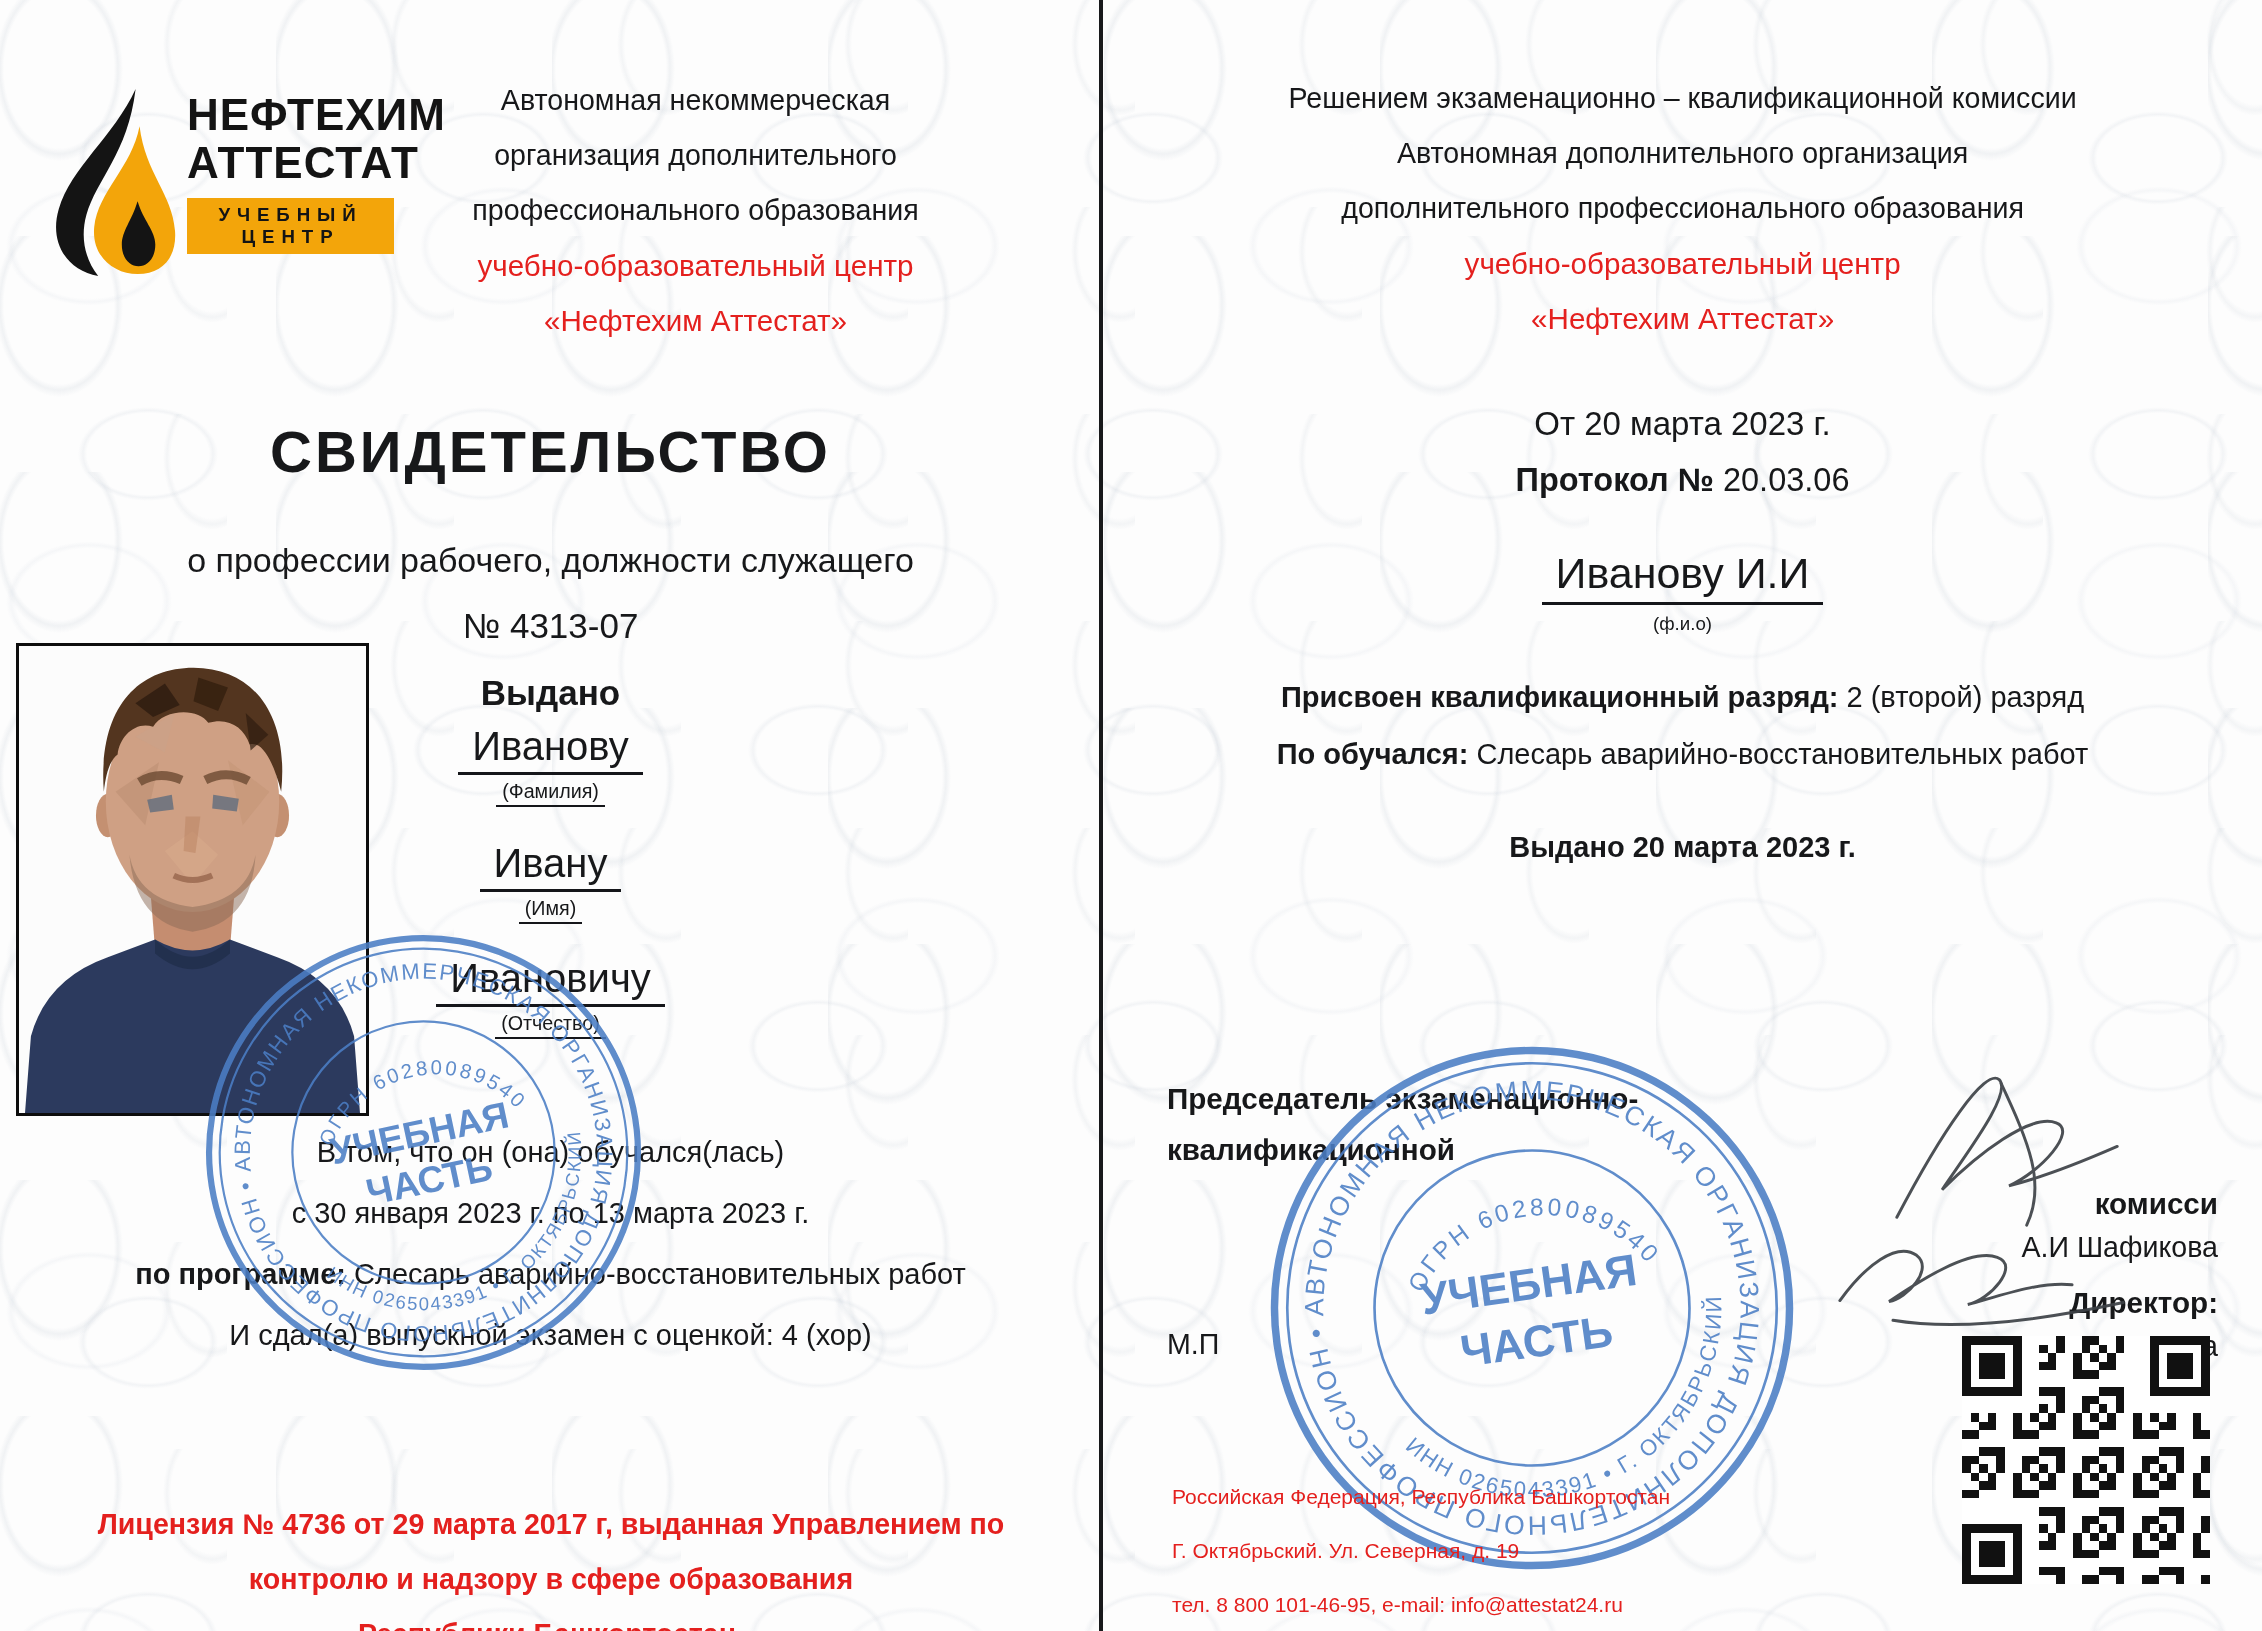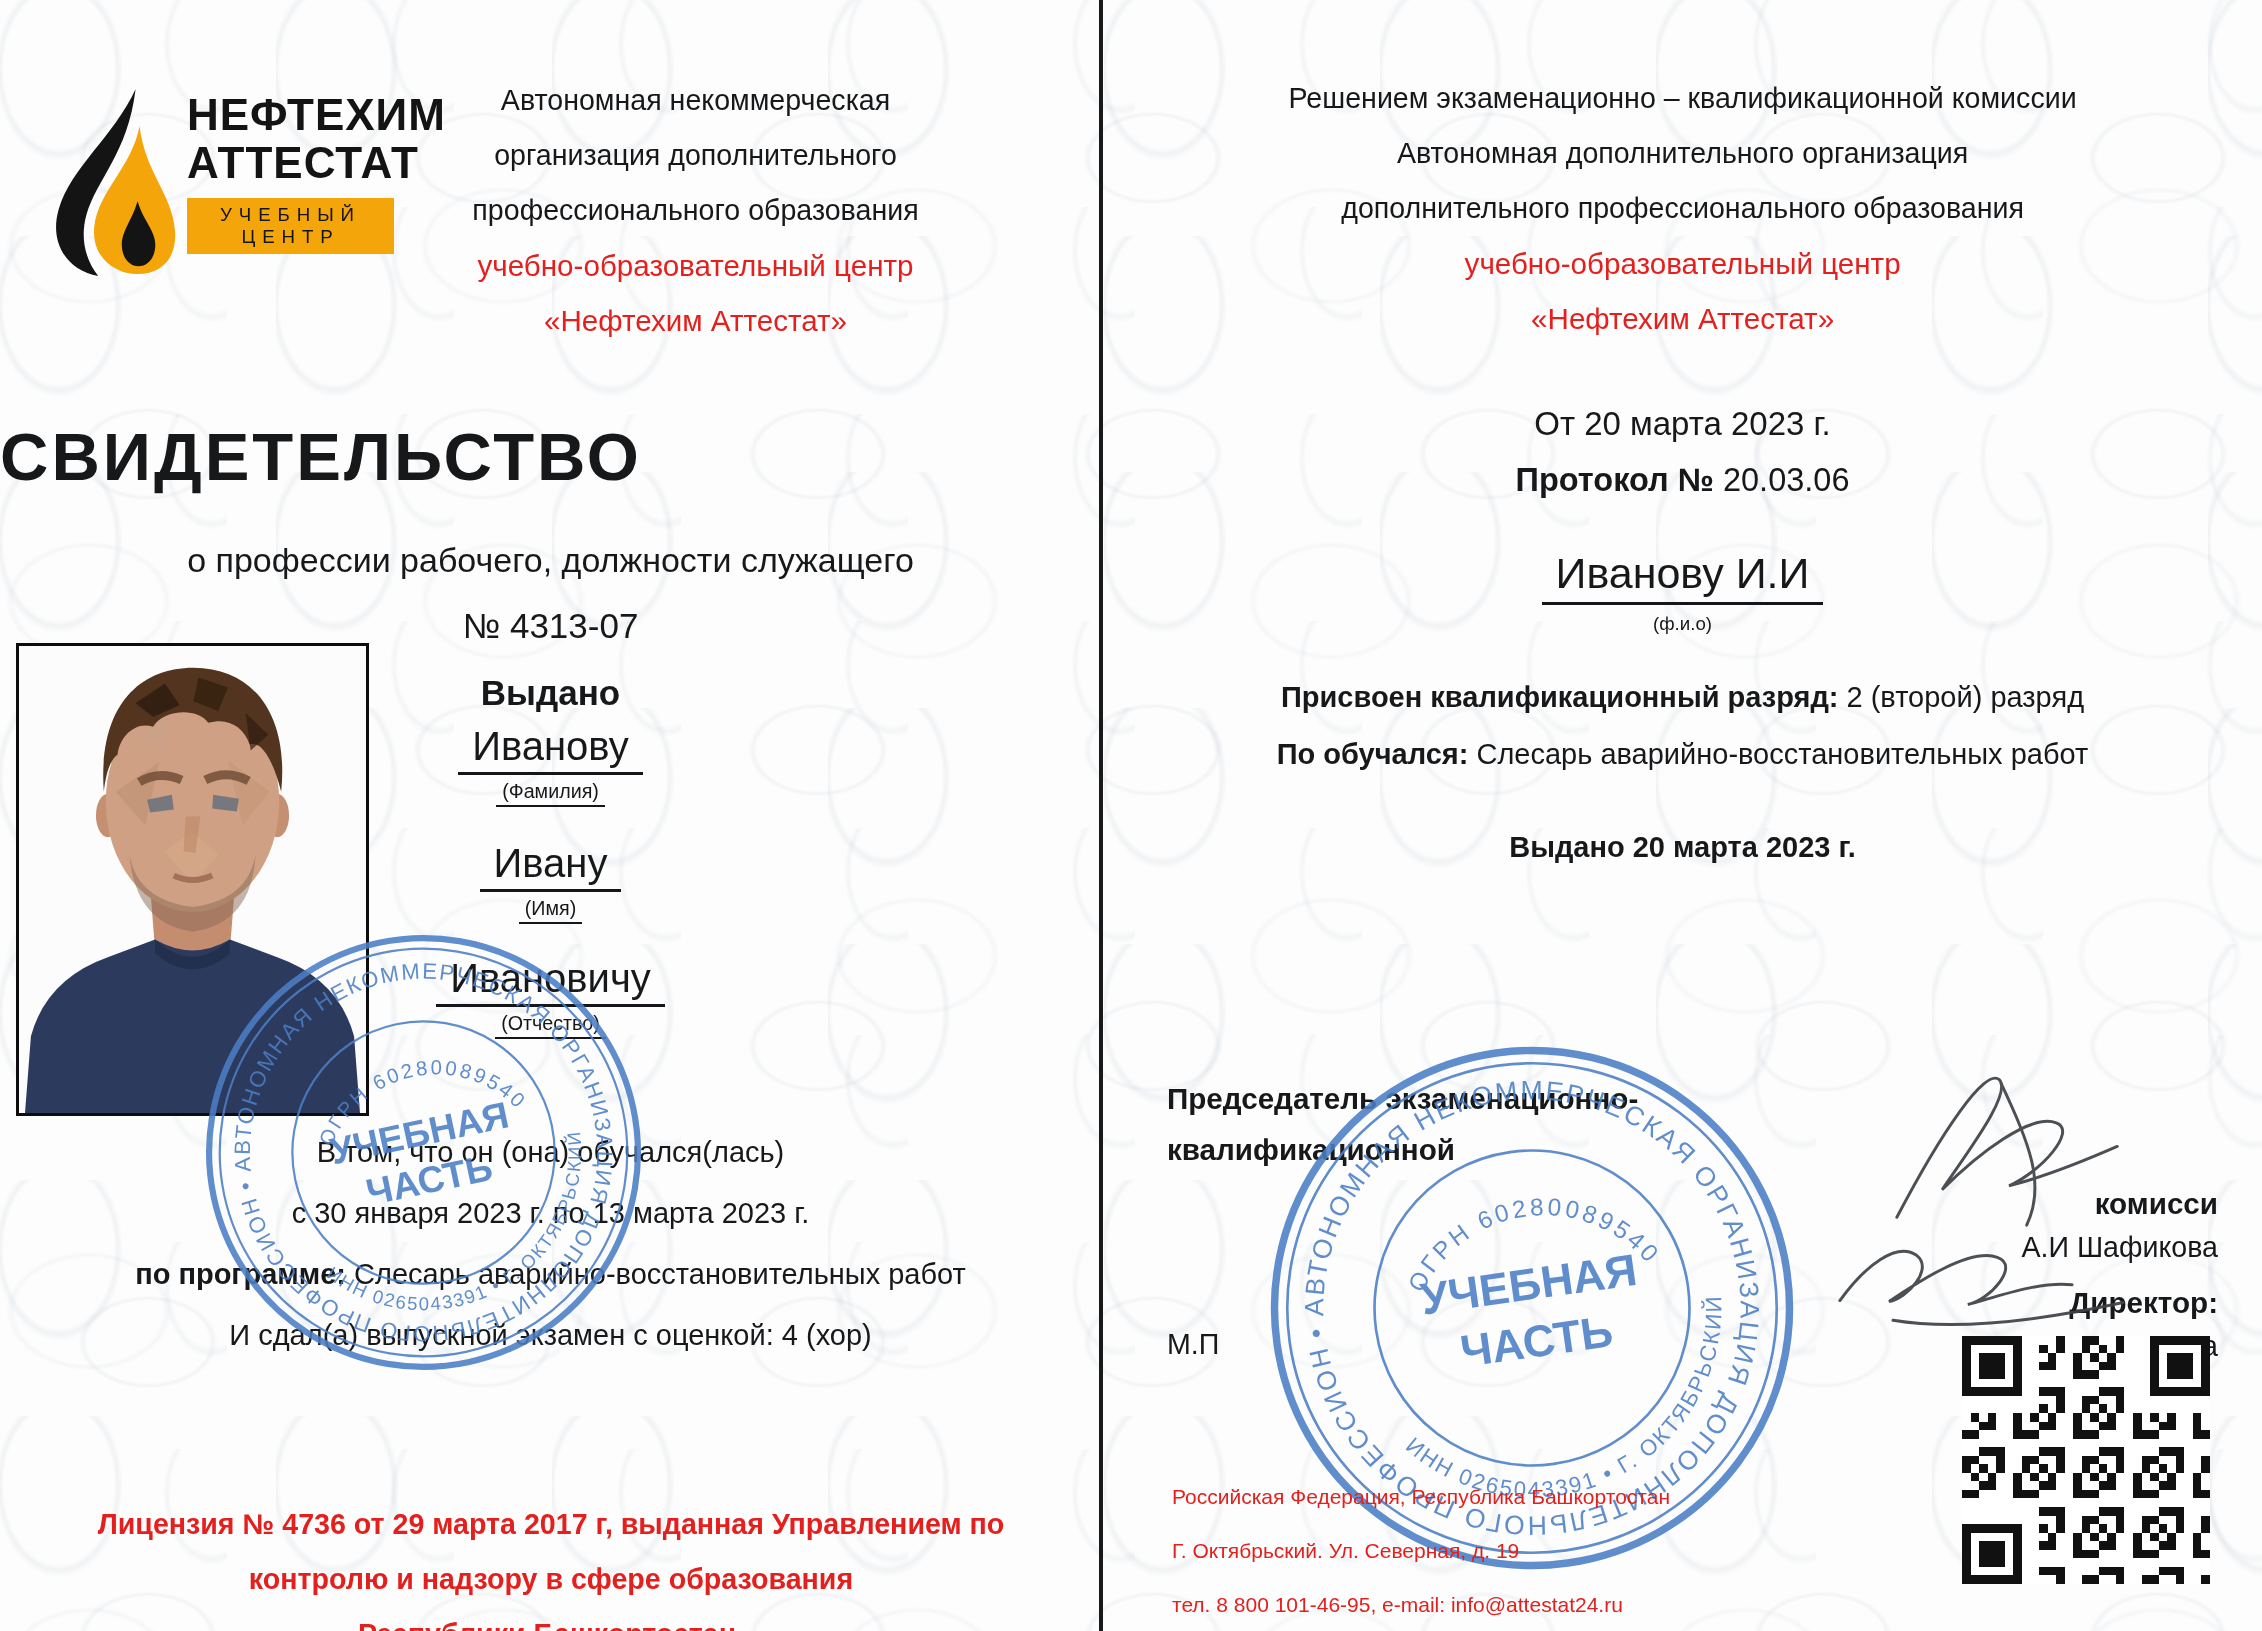--- a/index.html
+++ b/index.html
@@ -30,25 +30,25 @@
   .page-left{left:0;width:1101px;}
   .page-right{left:1103px;width:1159px;}
   .cline{position:absolute;left:0;width:100%;text-align:center;line-height:1.2;}
   .red{color:var(--accent-red);}
   .bold{font-weight:700;margin-top:36px;}
   
   .logo{position:absolute;left:41px;top:83px;width:315px;height:187px;}
   .logo-flame{position:absolute;left:0;top:0;}
   .logo-text{position:absolute;left:146px;top:7.9px;width:207px;text-align:center;}
   .logo-word{font-weight:700;font-size:44px;letter-spacing:1px;color:#141414;line-height:1.1;font-stretch:condensed;}
-  .logo-banner{margin-top:9.9px;background:var(--logo-yellow);color:#141414;font-weight:400;font-size:18.7px;letter-spacing:6.9px;padding:6.9px 3.9px 5.9px;}
+  .logo-banner{margin-top:9.9px;background:var(--logo-yellow);color:#141414;font-weight:700;font-size:18.7px;letter-spacing:6.9px;padding:6.9px 3.9px 5.9px;}
   .org-block{position:absolute;left:345px;top:73px;width:701px;text-align:center;font-size:28.6px;line-height:55px;}
   .org-red{font-size:29.6px;}
-  .title{position:absolute;left:0;top:418px;width:100%;
-         font-size:67px;font-weight:700;letter-spacing:3px;margin:0;}
+  .title{position:absolute;left:0;top:418px;width:100%;text-align:center;
+         font-size:58px;font-weight:700;letter-spacing:3px;margin:0;}
   .subtitle{top:540px;font-size:34px;}
   .cert-number{top:605px;font-size:35px;}
   .issued{top:672px;font-size:35px;font-weight:700;}
   .photo{position:absolute;left:15.8px;top:643px;width:347px;height:467px;border:3.9px solid #0d0d0d;background:#fff;}
   .name-big{top:0;font-size:40px;}
   .name-big span,.name-cap span{display:inline-block;border-bottom:3px solid #15161a;padding:0 13.8px 2px;}
   .name-cap{font-size:19.7px;}
   .name-cap span{border-bottom-width:2px;padding:0 5.9px 1px;}
   .bodyline{font-size:29px;}
   .license{position:absolute;left:39px;top:1497px;width:1024px;text-align:center;

